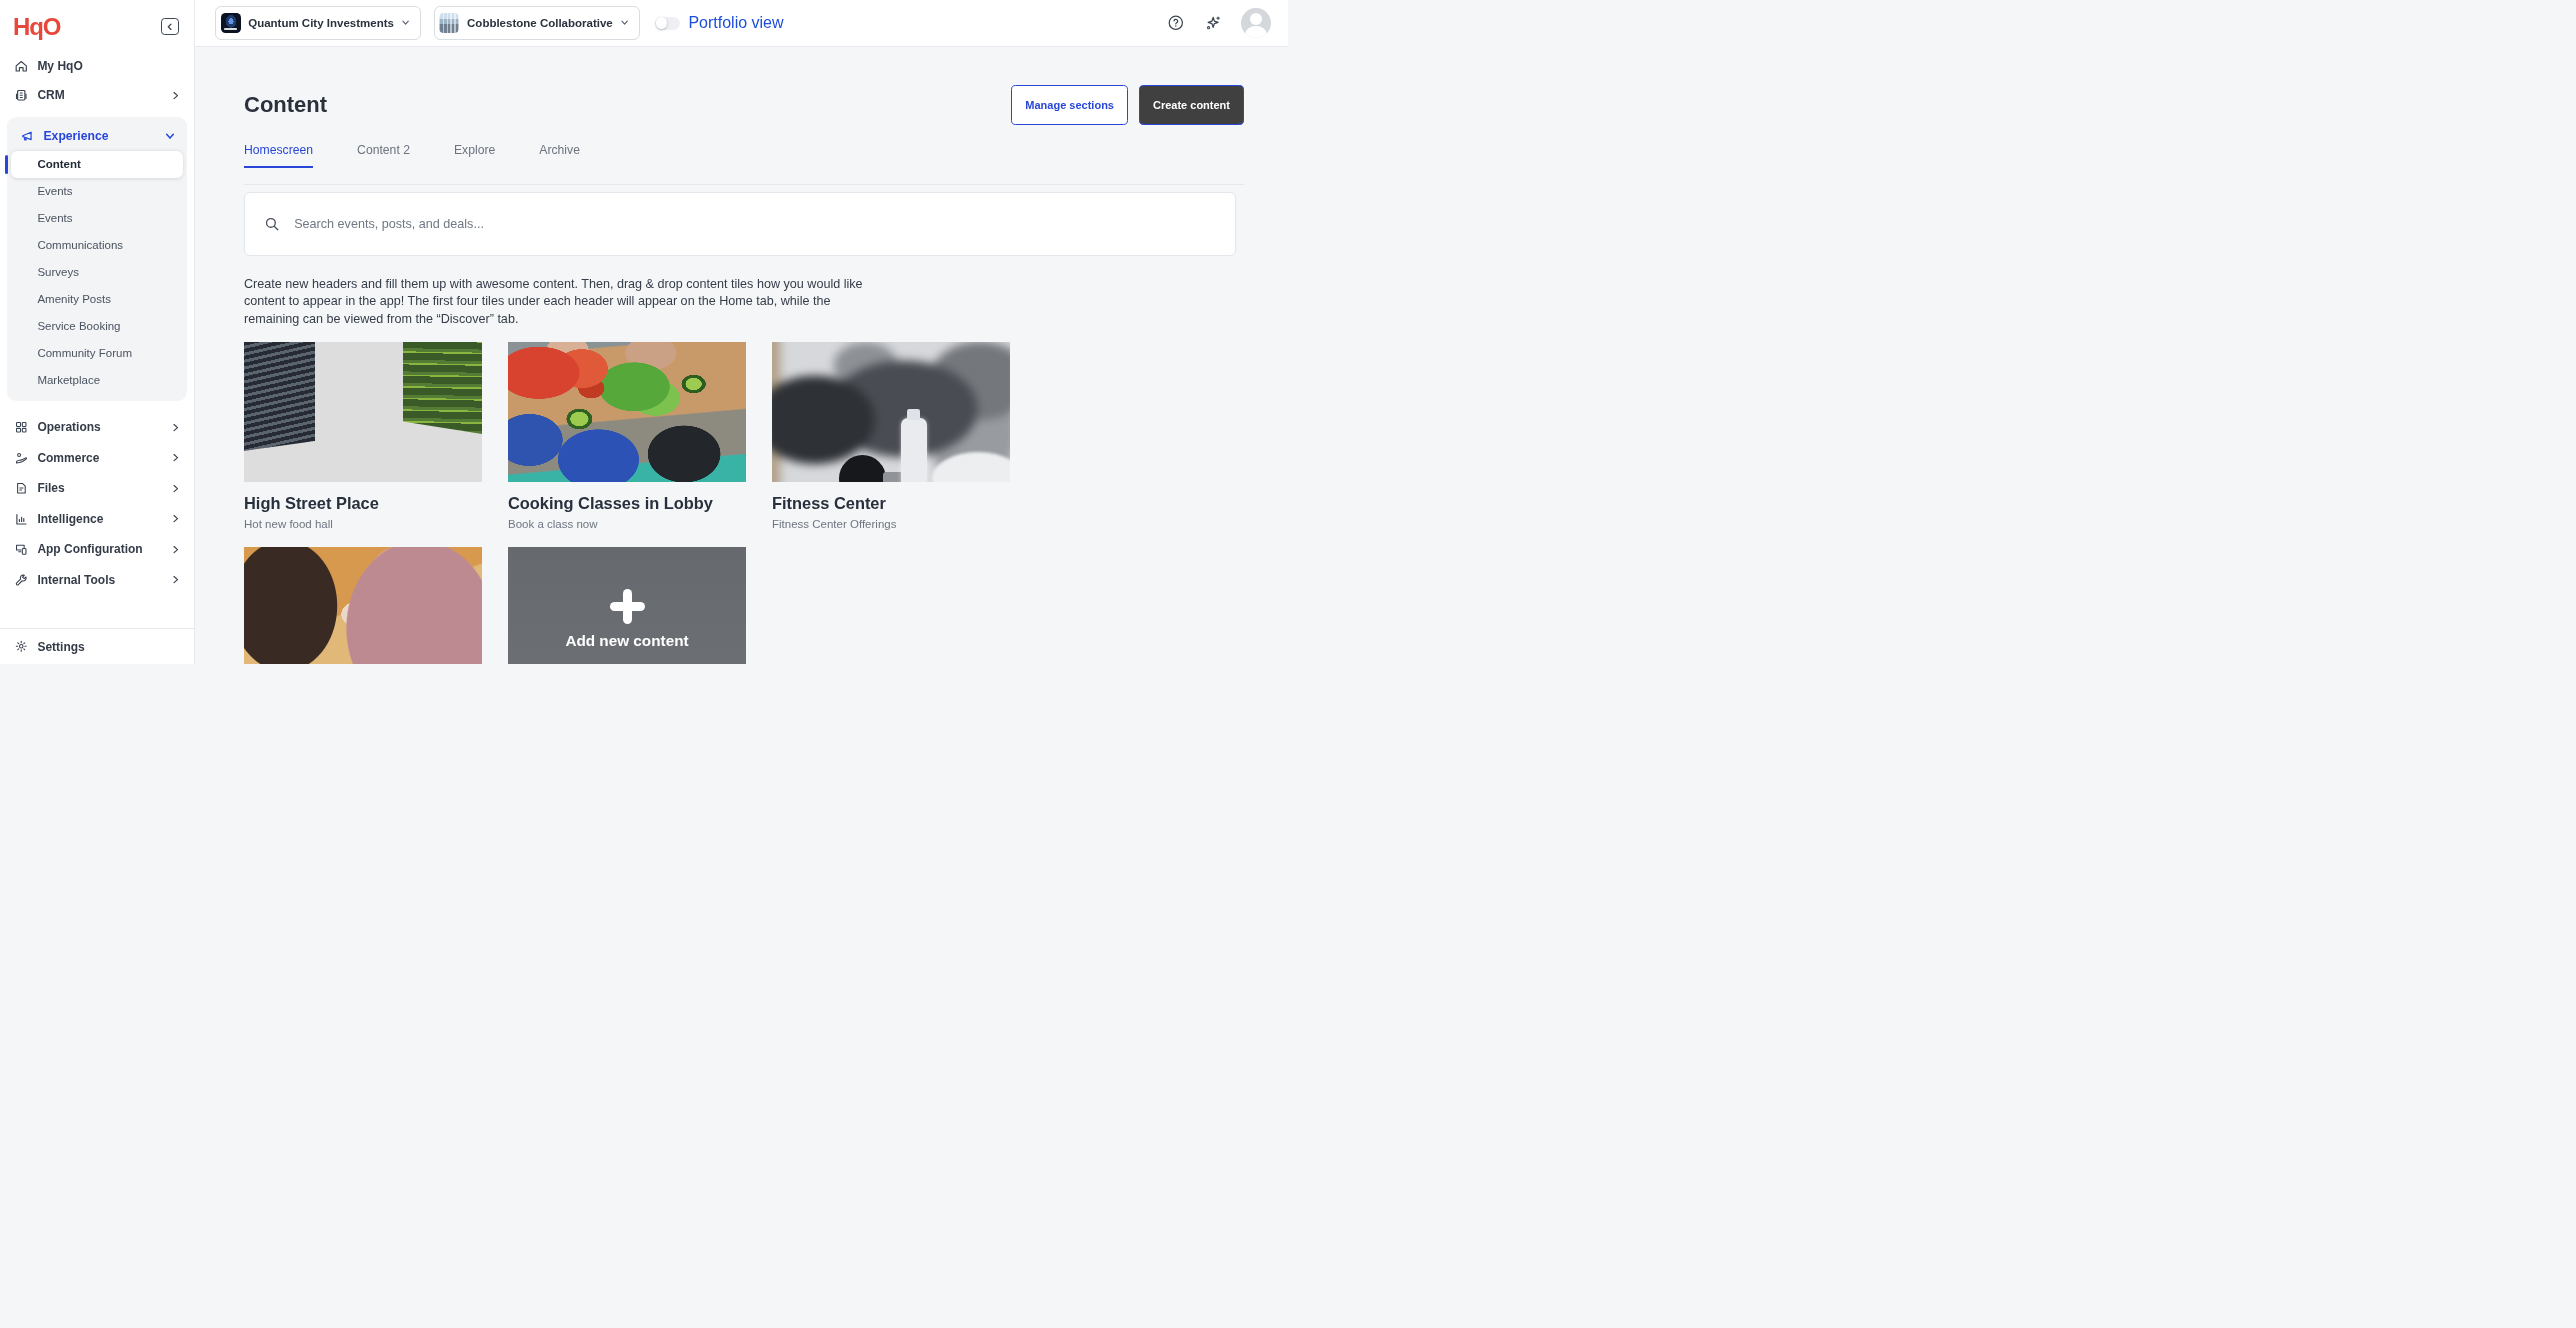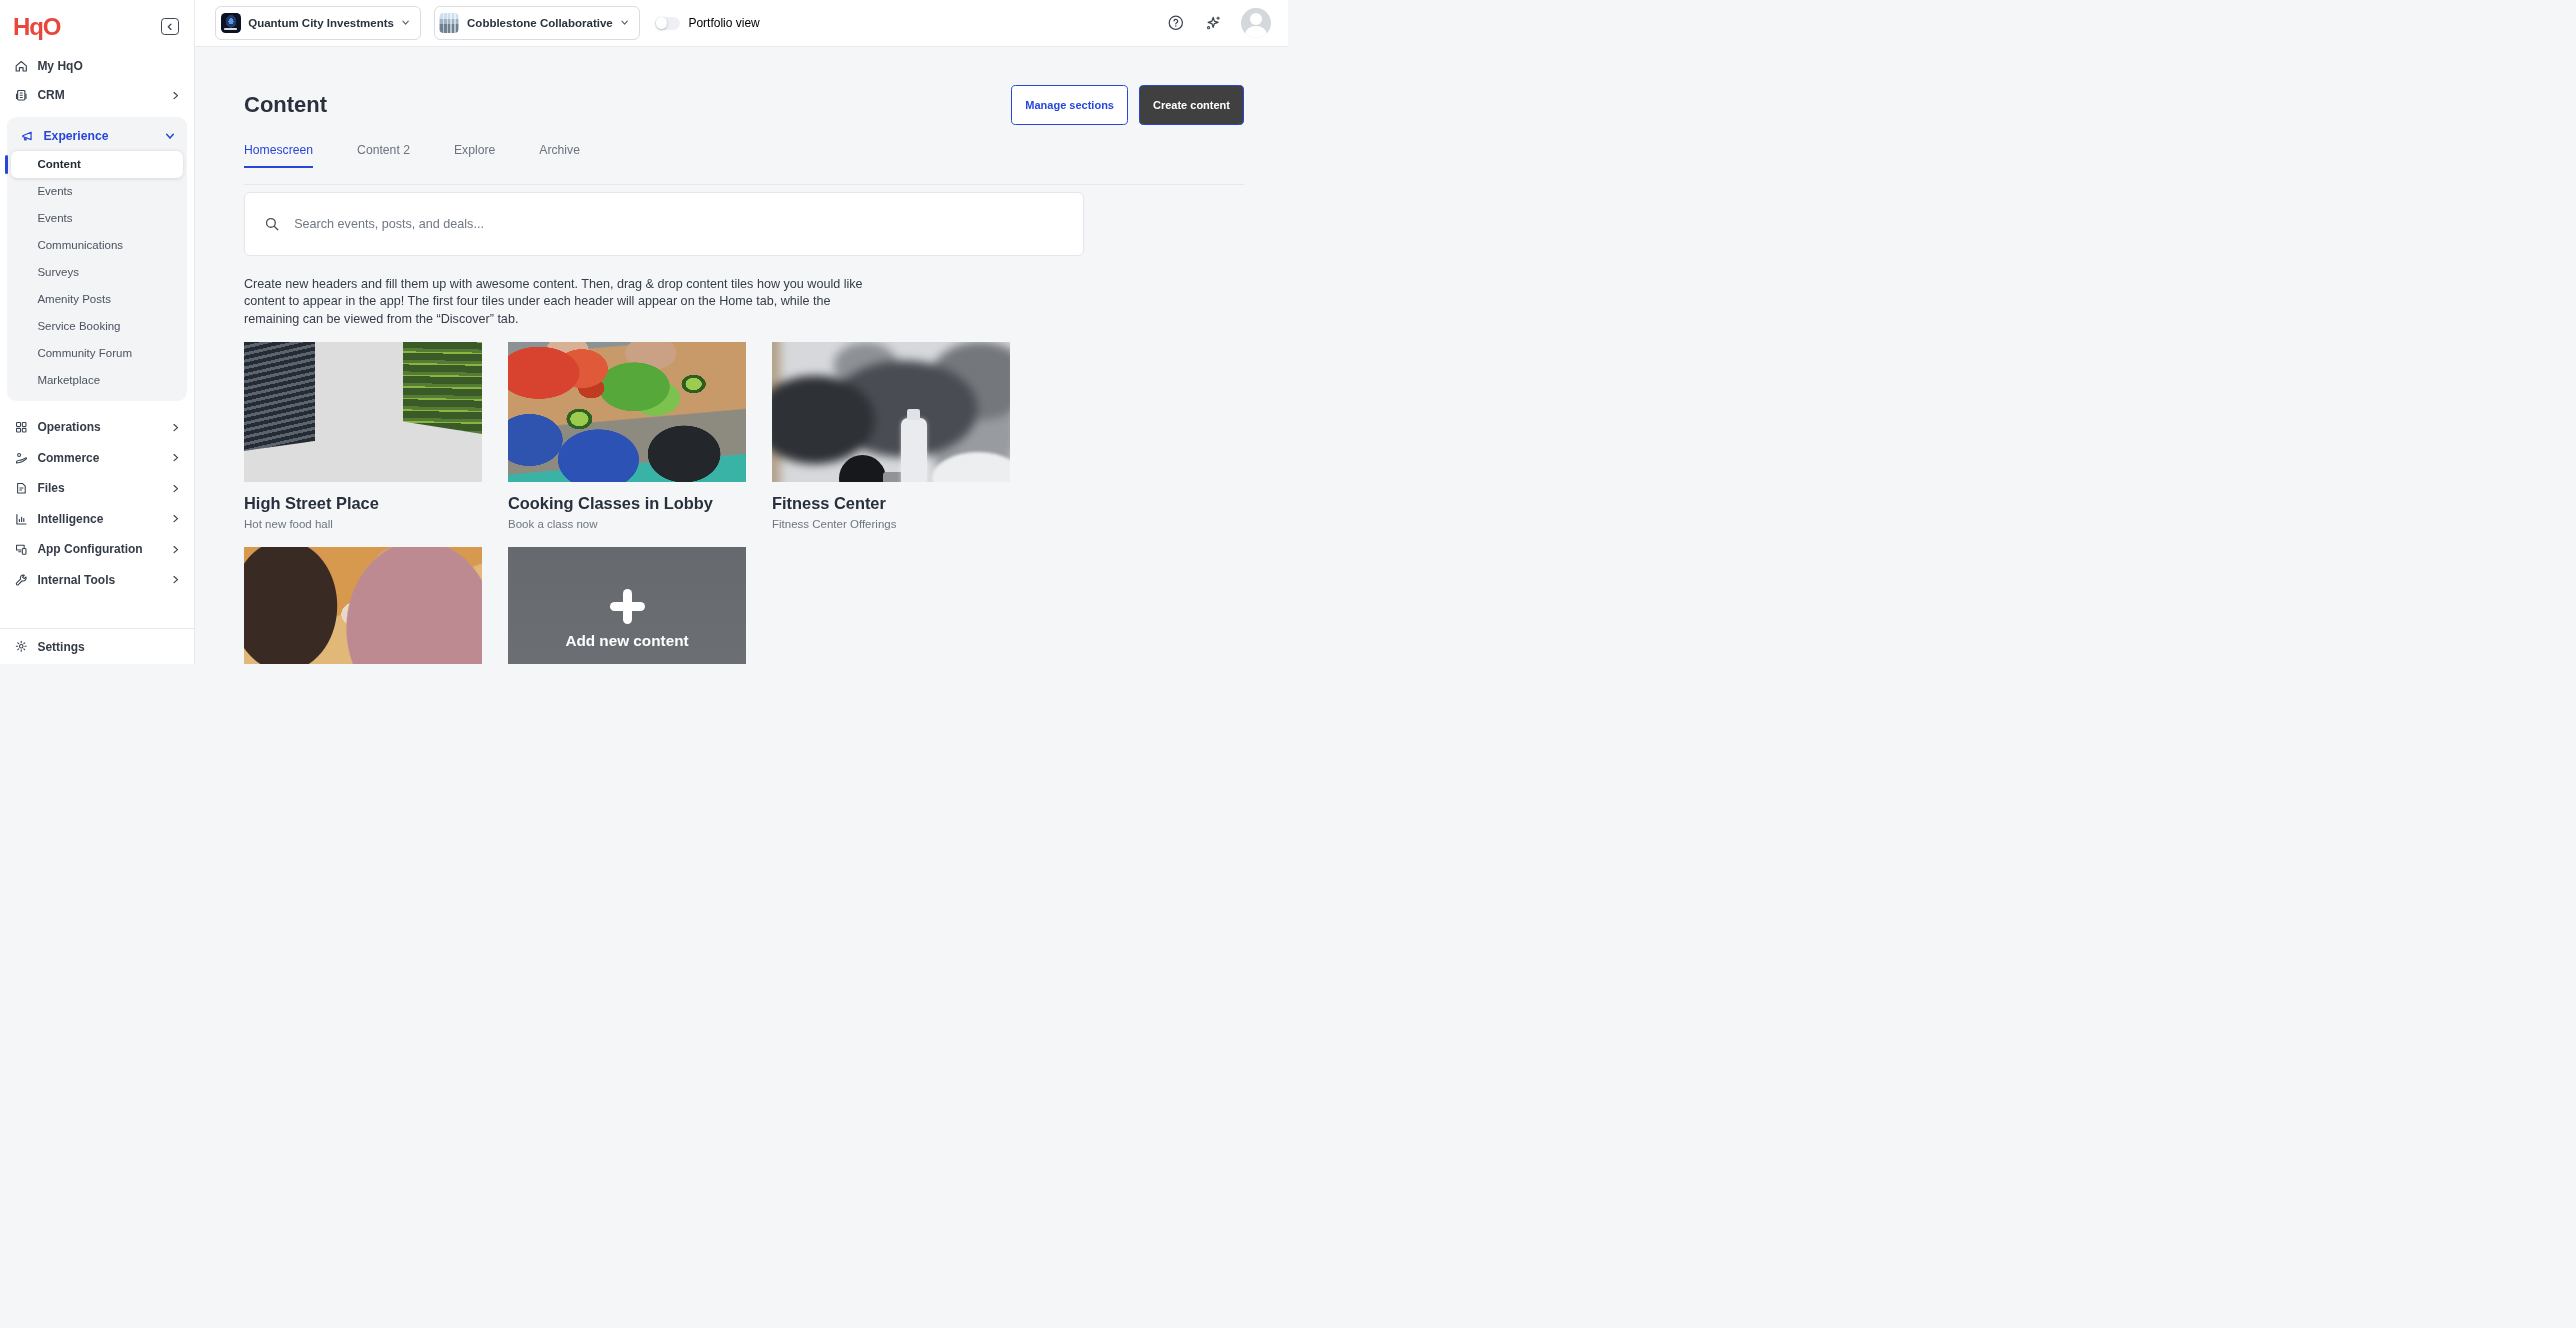--- a/index.html
+++ b/index.html
@@ -44,21 +44,21 @@
   .select-btn .thumb{width:20px;height:20px;border-radius:4.6px;margin-right:7.6px;flex:0 0 20px;position:relative;overflow:hidden;}
   .thumb-quantum{background:radial-gradient(8.4px 10px at 50% 42%,#5d93e2 0 30%,#1d3a6b 31% 62%,#0b1322 63%),#0a0f1a;}
   .thumb-quantum::after{content:"";position:absolute;left:3.8px;right:3.8px;bottom:3.1px;height:2.3px;background:rgba(255,255,255,.85);border-radius:0.8px;}
   .thumb-cobble{background:
     repeating-linear-gradient(90deg,rgba(255,255,255,.55) 0 1.5px,rgba(0,0,0,0) 1.5px 3.8px),
     linear-gradient(180deg,#cfdeed 0 28%,#9db3c6 29% 55%,#6f8091 56% 100%);}
   .select-label{font-size:11.5px;font-weight:bold;color:#2a323d;margin-right:7.6px;white-space:nowrap;}
   .toggle{width:25px;height:13px;border-radius:6.9px;background:#eef0f3;position:relative;margin-left:15.3px;cursor:pointer;flex:0 0 25px;}
   .toggle-knob{position:absolute;left:0.8px;top:0.8px;width:11.5px;height:11.5px;border-radius:50%;background:#fff;
     box-shadow:0 0.8px 2.3px rgba(40,48,60,.35);}
-  .toggle-label{font-size:12px;color:#000000;margin-left:8.4px;white-space:nowrap;}
+  .toggle-label{font-size:16px;color:#1d4ed8;margin-left:8.4px;white-space:nowrap;}
   .top-spacer{flex:1;}
   .icon-btn{width:20px;height:20px;display:flex;align-items:center;justify-content:center;cursor:pointer;}
   .avatar{width:30px;height:30px;border-radius:50%;background:#d4d7dc;margin-left:18.3px;position:relative;overflow:hidden;cursor:pointer;flex:0 0 30px;}
   .avatar::before{content:"";position:absolute;left:9.2px;top:5.3px;width:11.5px;height:11.5px;border-radius:50%;background:#fff;}
   .avatar::after{content:"";position:absolute;left:3.8px;top:18.3px;width:22px;height:17px;border-radius:50% 50% 0 0;background:#fff;}
 
   
   .main{position:absolute;left:195px;top:47px;right:0;bottom:0;padding:0 44px 0 49px;box-sizing:border-box;overflow:hidden;}
   .page-head{margin-top:38px;display:flex;align-items:center;}
   .page-title{font-size:22px;font-weight:bold;color:#2a313c;line-height:26px;}
@@ -66,21 +66,21 @@
   .btn{height:40px;border-radius:4.6px;font-size:11px;font-weight:bold;display:flex;align-items:center;
     padding:0 13px;cursor:pointer;box-sizing:border-box;font-family:inherit;}
   .btn-secondary{background:#fff;border:1.1px solid #2847d9;color:#2847d9;}
   .btn-primary{background:#404040;border:1.1px solid #2847d9;color:#fff;margin-left:11px;}
 
   .tabs{margin-top:18.3px;display:flex;}
   .tab{font-size:12.2px;color:#6b737e;padding-bottom:9.2px;margin-right:44px;cursor:pointer;border-bottom:2.3px solid transparent;}
   .tab.active{color:#2847d9;border-bottom-color:#2847d9;}
   .tabs-divider{border-bottom:0.8px solid #e4e7eb;margin-top:16px;}
 
-  .search{margin-top:6.1px;width:840px;height:64px;background:#fff;border:0.8px solid #e3e6ea;border-radius:6.1px;
+  .search{margin-top:6.1px;width:992px;height:64px;background:#fff;border:0.8px solid #e3e6ea;border-radius:6.1px;
     display:flex;align-items:center;padding:0 19px;box-sizing:border-box;}
   .search input{border:none;outline:none;flex:1;font-size:12.6px;color:#39414d;margin-left:12.2px;
     font-family:inherit;background:transparent;}
   .search input::placeholder{color:#6f7883;}
 
   .desc{margin-top:20px;width:640px;font-size:12.6px;line-height:17.6px;color:#353d49;}
   .section-heading{margin-top:24.4px;font-size:14.5px;font-weight:bold;color:#232b37;}
 
   .cards-row{margin-top:13.7px;display:flex;gap:26px;}
   .cards-row.second{margin-top:17px;}

